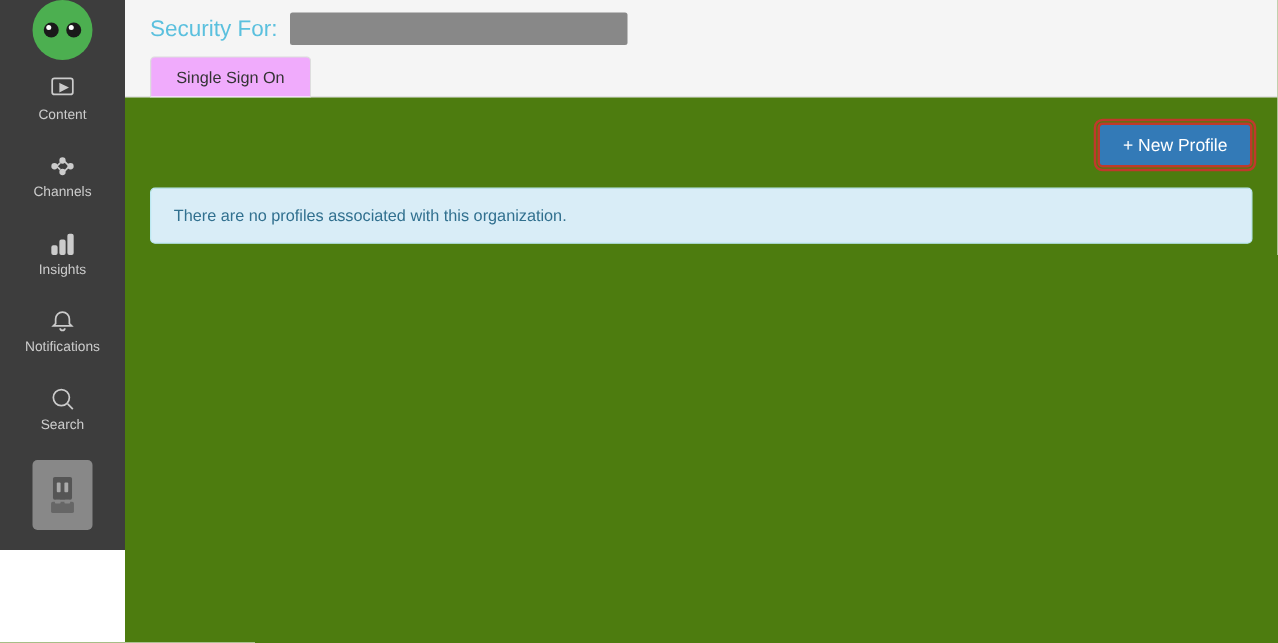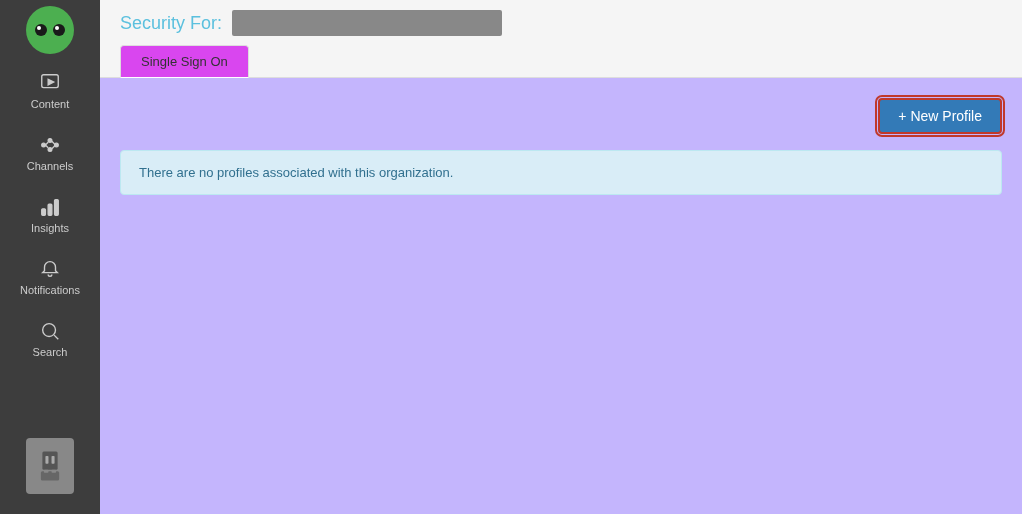--- a/index.html
+++ b/index.html
@@ -14,21 +14,21 @@
 
     
     .sidebar {
       width: 100px;
       background: #3d3d3d;
       display: flex;
       flex-direction: column;
       align-items: center;
       padding-top: 0;
       flex-shrink: 0;
-      height: 514px;
+      height: 440px;
     }
 
     .sidebar-logo {
       width: 100px;
       height: 60px;
       display: flex;
       align-items: center;
       justify-content: center;
       background: #3d3d3d;
     }
@@ -164,29 +164,29 @@
       border: 1px solid #ddd;
       border-bottom: none;
       background: #fff;
       color: #333;
       border-radius: 4px 4px 0 0;
       position: relative;
       top: 1px;
     }
 
     .tab.active {
-      background: #d946ef;
+      background: #f0abfc;
       border-bottom: 1px solid #fff;
       z-index: 1;
     }
 
     
     .content-area {
       flex: 1;
-      background: #c4b5fd;
+      background: #4d7c0f;
       padding: 0;
       overflow: auto;
     }
 
     .content-inner {
       padding: 20px;
     }
 
     .toolbar-row {
       display: flex;

